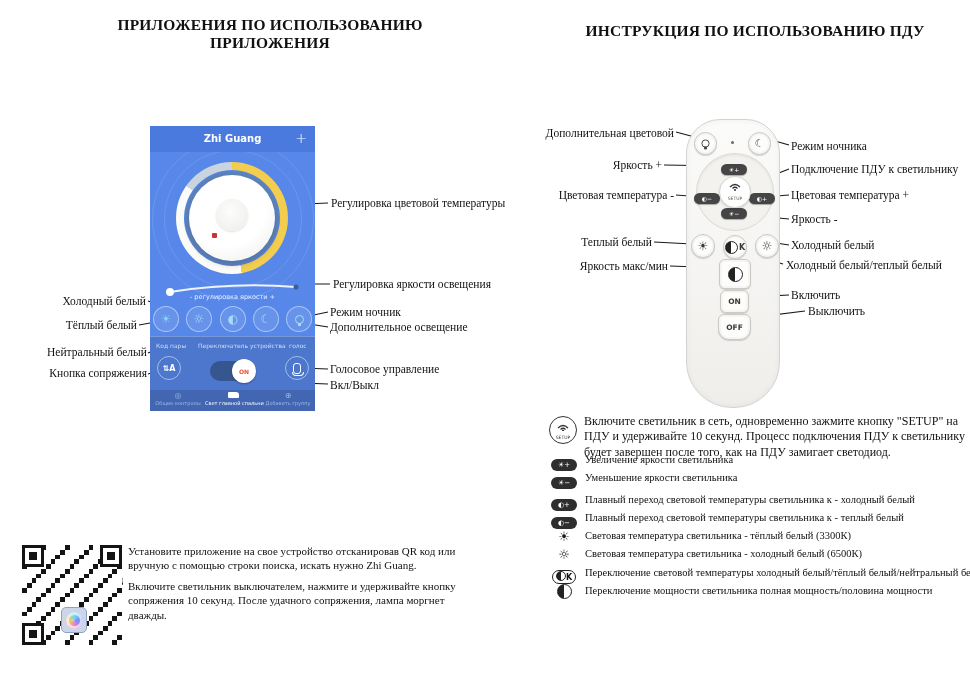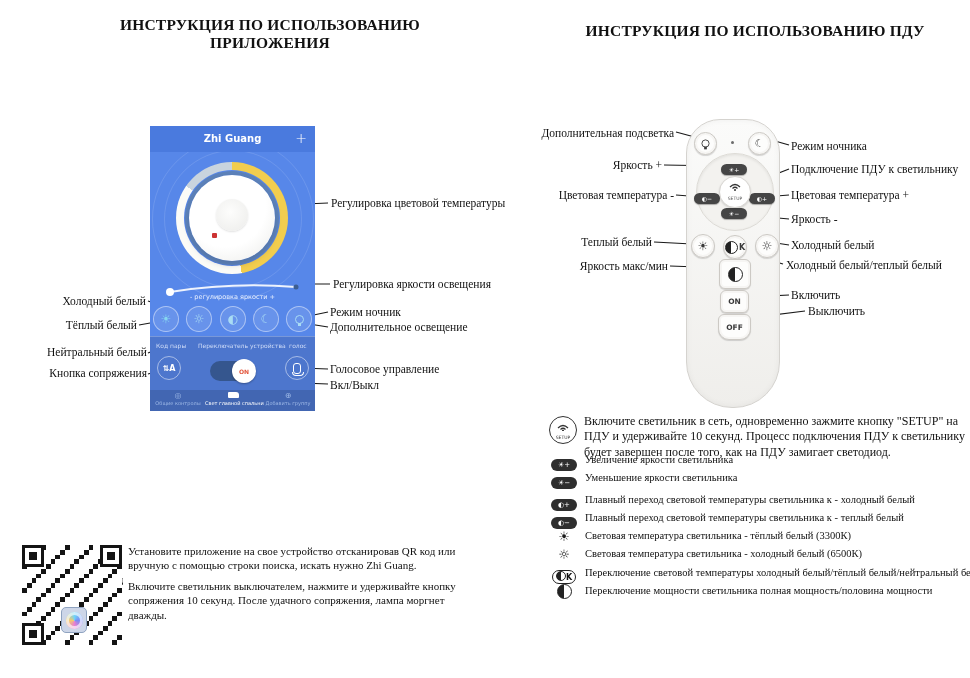--- a/index.html
+++ b/index.html
@@ -106,21 +106,21 @@
         background:conic-gradient(#6fd3f7,#7a8bf5,#e97fd0,#f3c96e,#6fd3f7);
         box-shadow:inset 0 0 0 3px rgba(255,255,255,.65);}
   .dl-p{position:absolute;left:128px;width:352px;font-size:11px;line-height:1.3;}
 </style>
 </head>
 <body>
 
 <div id="page">
 
   <div class="abs title" style="left:60px;top:16px;width:420px;">
-    <div>ИНСТРУКЦИЯ ПО ИСПОЛЬЗОВАНИЮ</div>
+    <div>ПРИЛОЖЕНИЯ ПО ИСПОЛЬЗОВАНИЮ</div>
     <div>ПРИЛОЖЕНИЯ</div>
   </div>
   <div class="abs title" style="left:545px;top:22px;width:420px;">ИНСТРУКЦИЯ ПО ИСПОЛЬЗОВАНИЮ ПДУ</div>
 
   <svg class="lines" width="970" height="678">
     <g stroke="#1a1a1a" stroke-width="1.2" fill="none">
 
       <line x1="258" y1="206" x2="328" y2="203"></line>
       <line x1="284" y1="284" x2="330" y2="284"></line>
       <line x1="285" y1="321" x2="328" y2="312"></line>
@@ -259,21 +259,21 @@
     <div class="rbtn" style="left:68px;top:114px;width:22px;height:22px;font-size:12px;">
       <span>☼</span>
       </div>
     <div class="rect-btn" style="left:32px;top:139px;width:30px;height:28px;">
       <span class="half" style="width:13px;height:13px;"></span>
       </div>
     <div class="rect-btn" style="left:33px;top:170px;width:27px;height:21px;">ON</div>
     <div class="rect-btn" style="left:31px;top:194px;width:31px;height:24px;border-radius:6px 6px 11px 11px;">OFF</div>
   </div>
 
-  <div class="callout c-r" style="right:296px;top:127px;">Дополнительная подсветка</div>
+  <div class="callout c-r" style="right:296px;top:127px;">Дополнительная цветовой</div>
   <div class="callout c-r" style="right:308px;top:159px;">Яркость +</div>
   <div class="callout c-r" style="right:296px;top:189px;">Цветовая температура -</div>
   <div class="callout c-r" style="right:318px;top:236px;">Теплый белый</div>
   <div class="callout c-r" style="right:302px;top:260px;">Яркость макс/мин</div>
   <div class="callout" style="left:791px;top:140px;">Режим ночника</div>
   <div class="callout" style="left:791px;top:163px;">Подключение ПДУ к светильнику</div>
   <div class="callout" style="left:791px;top:189px;">Цветовая температура +</div>
   <div class="callout" style="left:791px;top:213px;">Яркость -</div>
   <div class="callout" style="left:791px;top:239px;">Холодный белый</div>
   <div class="callout" style="left:786px;top:259px;">Холодный белый/теплый белый</div>

